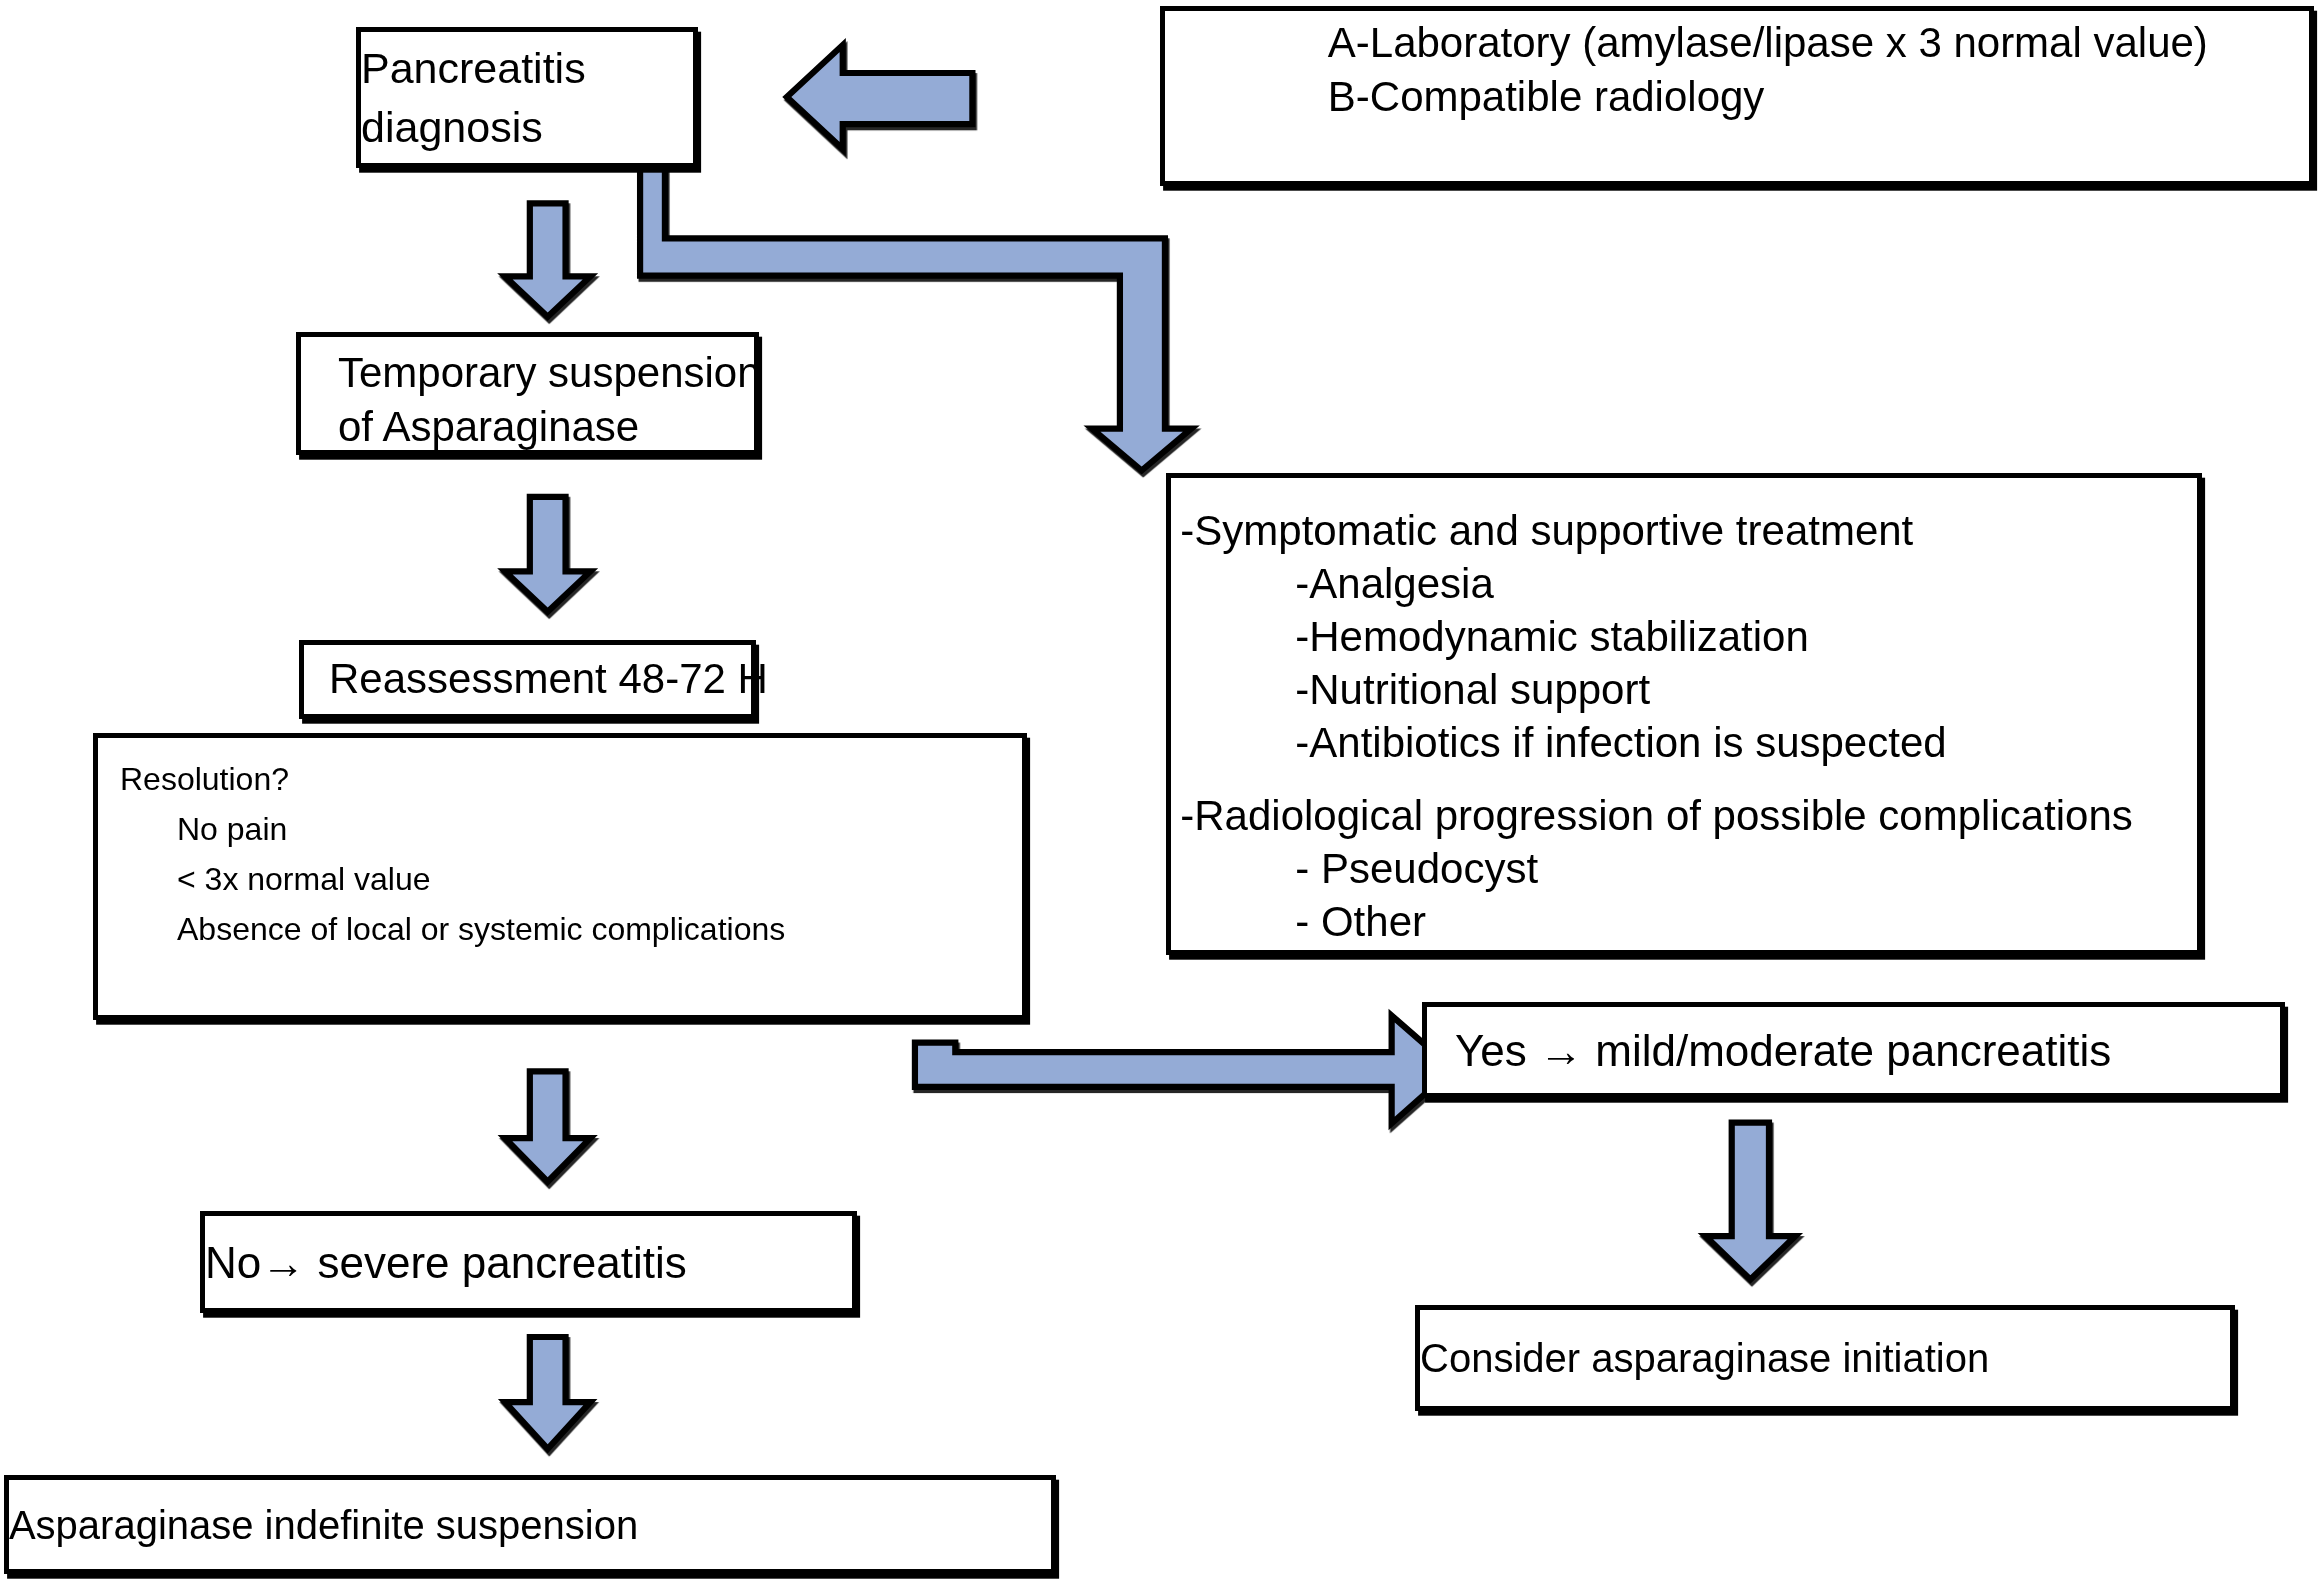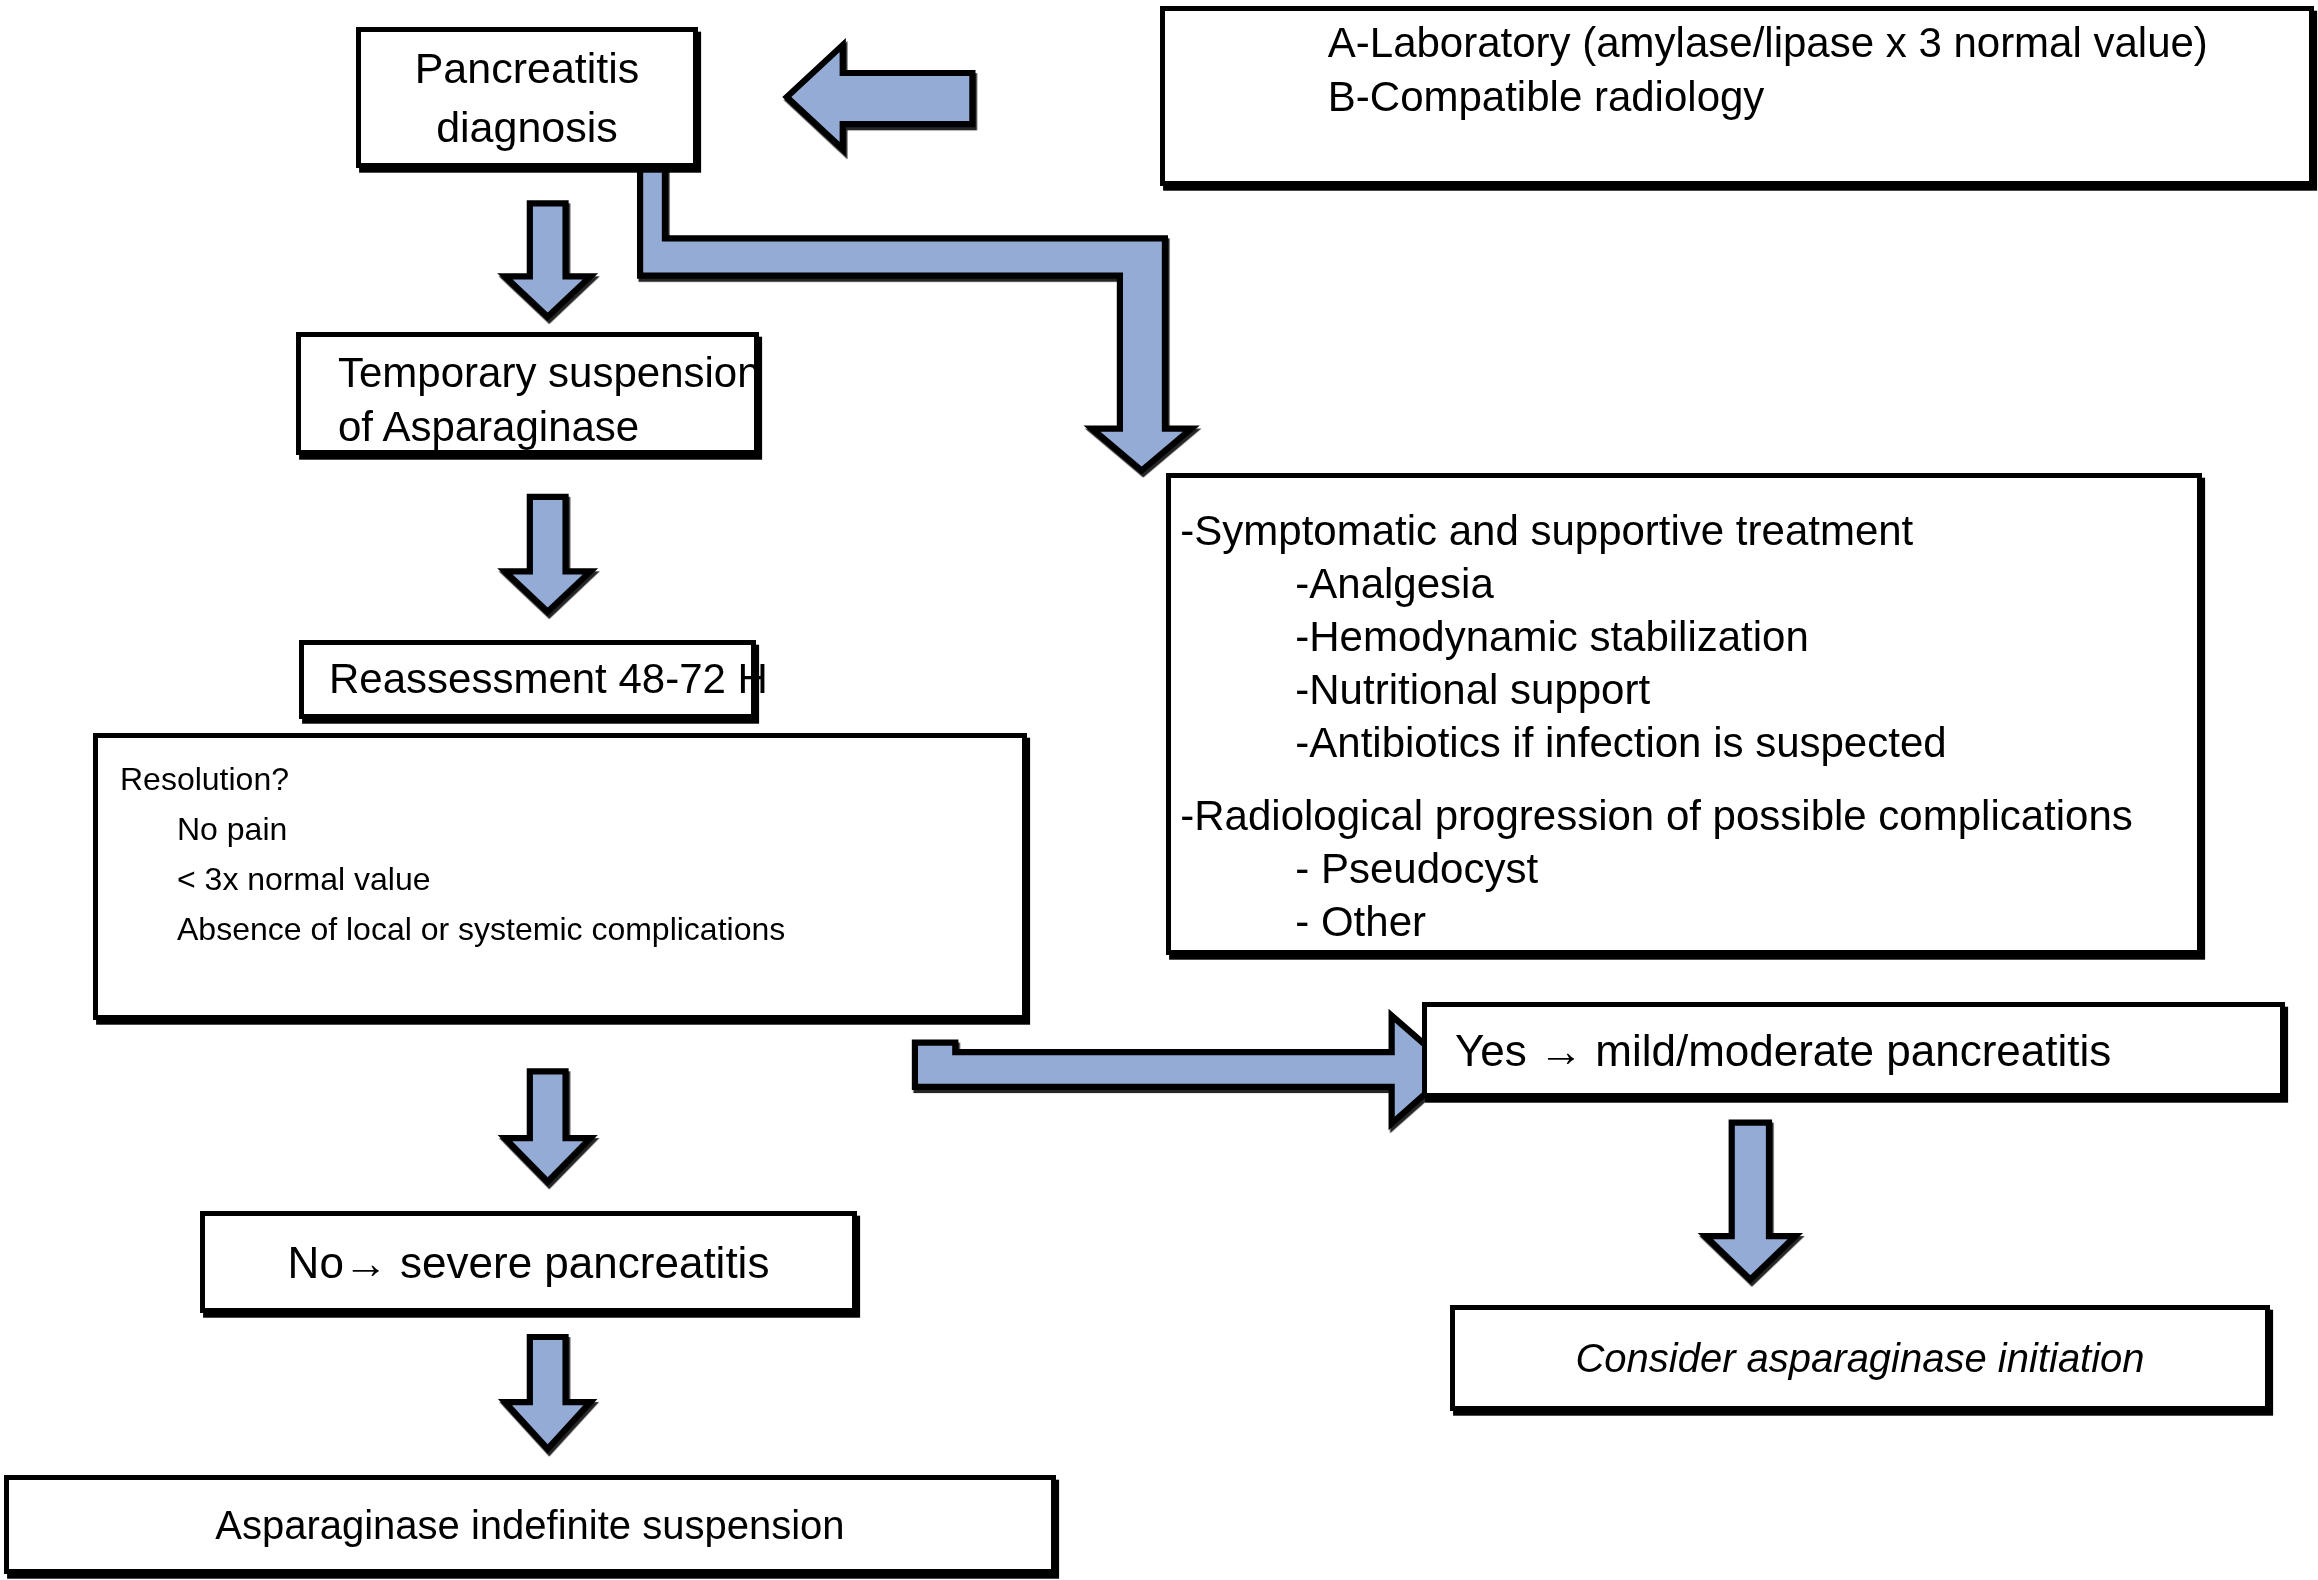--- a/index.html
+++ b/index.html
@@ -6,37 +6,37 @@
   body{
     width:2319px;height:1580px;position:relative;overflow:hidden;
     font-family:"Liberation Sans",sans-serif;color:#000;
   }
   .box{
     position:absolute;background:#ffffff;border:5.4px solid #000;
     box-shadow:3.1px 4.7px 0 #000;box-sizing:border-box;font-size:42px;
     line-height:1.25;
   }
   .vcenter{display:flex;flex-direction:column;justify-content:center;}
-  .hcenter{align-items:center;text-align:center;}
+  .hcenter{align-items:flex-start;text-align:center;}
   .ln{white-space:nowrap;}
 
   
   .b-pancreatitis{left:356px;top:27px;width:342px;height:141px;font-size:43px;line-height:59px;}
   .b-criteria{left:1160px;top:6.2px;width:1154px;height:180px;line-height:54px;padding:4.7px 0 0 7.8px;}
   .b-criteria .ind{padding-left:155px;}
   .b-temporary{left:296px;top:332px;width:463px;height:123px;line-height:54px;padding:9.3px 0 0 37px;}
   .b-reassessment{left:299px;top:632px;width:457px;height:79px;padding-left:25px;margin-top:8px;}
   .b-resolution{left:59px;top:733px;width:934px;height:287px;font-size:32px;line-height:50px;padding:15.5px 0 0 22px;margin-left:34px;}
   .b-resolution .ind{padding-left:57px;}
   .b-supportive{left:1166px;top:473px;width:1036px;height:482px;line-height:53px;padding:26.4px 0 0 9.3px;}
   .b-supportive .ind{padding-left:115px;}
   .b-supportive .gap{margin-top:20px;}
   .b-yes{left:1422px;top:1002px;width:863px;height:96px;font-size:44px;padding-left:28px;}
   .b-no{left:200px;top:1211px;width:657px;height:102px;font-size:44px;}
-  .b-consider{left:1450px;top:1305px;width:820px;height:106px;font-size:40px;font-style:italic;}
+  .b-consider{left:1415px;top:1305px;width:820px;height:106px;font-size:40px;}
   .b-suspension{left:3.9px;top:1475px;width:1052px;height:99px;font-size:40px;}
 
   
   svg.arrows{position:absolute;left:0;top:0;width:2319px;height:1580px;display:block;}
   svg.arrows polygon{stroke:#000;stroke-width:8;stroke-linejoin:miter;filter:drop-shadow(2px 4px 0 rgba(0,0,0,0.85));}
 </style>
 </head>
 <body>
 
 <svg class="arrows" viewBox="0 0 2986 2035" xmlns="http://www.w3.org/2000/svg">

